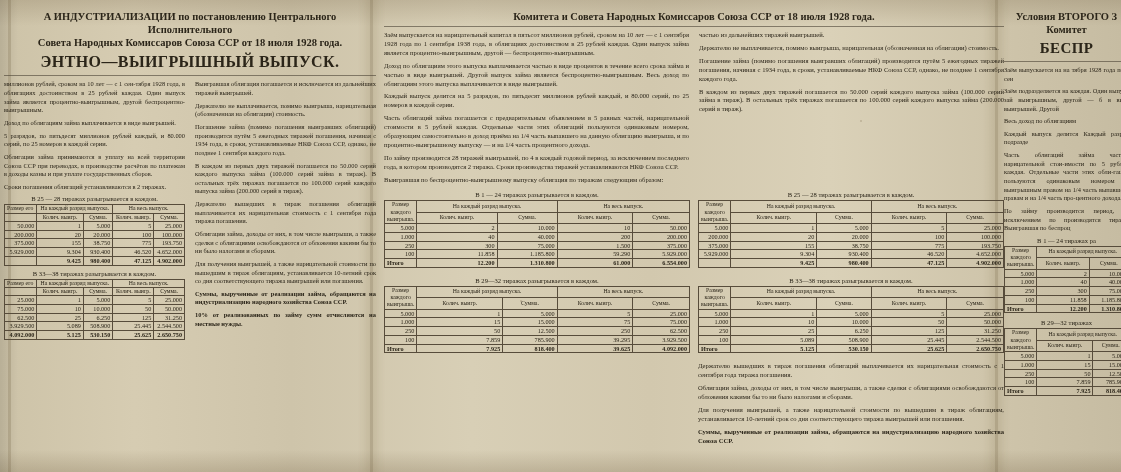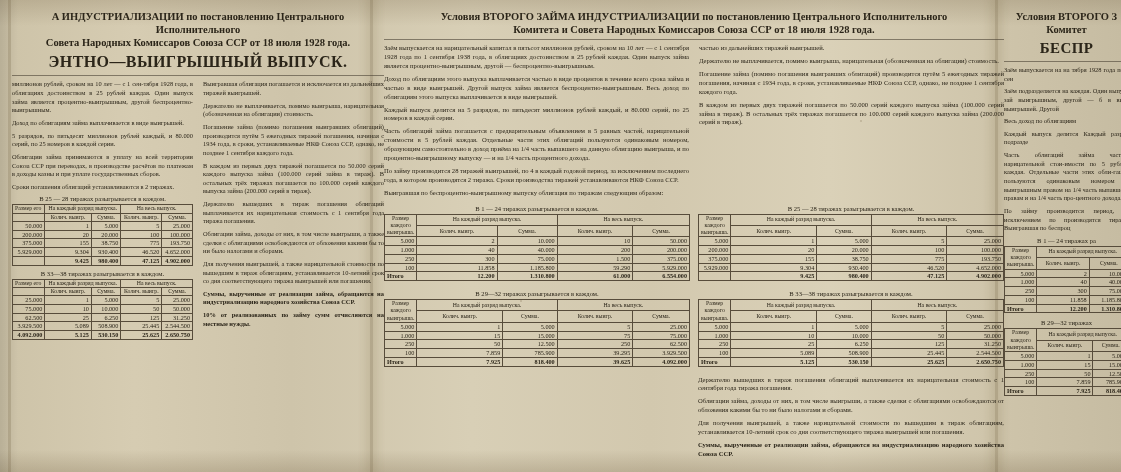--- a/index.html
+++ b/index.html
@@ -18,21 +18,21 @@
       linear-gradient(90deg,#cdc3a8 0%,#d6ccb2 12%,#cec4aa 26%,#d8cfb6 42%,#d2c8ae 58%,#dad1b8 74%,#cfc5ab 88%,#c6bca2 100%);
   }
   
   .fold{position:absolute;top:0;bottom:0;width:3px;background:rgba(110,92,58,0.30);}
   .fold.f1{left:370px;box-shadow:0 0 9px 4px rgba(110,92,58,0.16);}
   .fold.f2{left:995px;box-shadow:0 0 9px 4px rgba(110,92,58,0.16);}
   .fold.f0{left:8px;background:rgba(110,92,58,0.22);}
   .speck{position:absolute;border-radius:50%;background:rgba(90,70,40,.22);}
 
   .col{position:absolute;top:0;bottom:0;overflow:hidden;}
-  .colA{left:8px;width:372px;padding:10px 6px 7px 4px;}
+  .colA{left:0;width:372px;padding:10px 6px 7px 4px;}
   .colB{left:374px;width:620px;padding:10px 10px 0 10px;}
   .colC{left:996px;width:125px;padding:10px 4px 0 8px;}
 
   .hdr{text-align:center;line-height:1.25;}
   .hdr .l1{font-size:10.5px;font-weight:bold;}
   .hdr .l2{font-size:10.5px;font-weight:bold;}
   .hdr .title{font-size:15px;font-weight:bold;letter-spacing:.4px;margin-top:3px;}
   .colB .hdr .title{font-size:17px;}
   .colA .hdr .title{font-size:16px;}
   .rule{height:1px;background:#4a4134;margin:3px 0 4px 0;opacity:.6;}
@@ -211,21 +211,20 @@
           <p>Для получения выигрышей, а также нарицательной стоимости по вышедшим в тираж облигациям, устанавливается 10-летний срок со дня соответствующего тиража выигрышей или погашения.</p>
           <p class="strong">Суммы, вырученные от реализации займа, обращаются на индустриализацию народного хозяйства Союза ССР.</p>
           <p class="strong">10% от реализованных по займу сумм отчисляются на местные нужды.</p>
         </div>
       </div>
     </div>
   </div>
 
   <div class="col colB">
     <div class="hdr">
-      <div class="l1">Условия ВТОРОГО ЗАЙМА ИНДУСТРИАЛИЗАЦИИ по постановлению Центрального Исполнительного</div>
       <div class="l2">Комитета и Совета Народных Комиссаров Союза ССР от 18 июля 1928 года.</div>
     </div>
     <div class="rule"></div>
 
     <div class="cols2">
       <div style="flex:1">
         <div class="body">
           <p>Заём выпускается на нарицательный капитал в пятьсот миллионов рублей, сроком на 10 лет — с 1 сентября 1928 года по 1 сентября 1938 года, в облигациях достоинством в 25 рублей каждая. Один выпуск займа является процентно-выигрышным, другой — беспроцентно-выигрышным.</p>
           <p>Доход по облигациям этого выпуска выплачивается частью в виде процентов в течение всего срока займа и частью в виде выигрышей. Другой выпуск займа является беспроцентно-выигрышным. Весь доход по облигациям этого выпуска выплачивается в виде выигрышей.</p>
           <p>Каждый выпуск делится на 5 разрядов, по пятьдесят миллионов рублей каждый, и 80.000 серий, по 25 номеров в каждой серии.</p>

